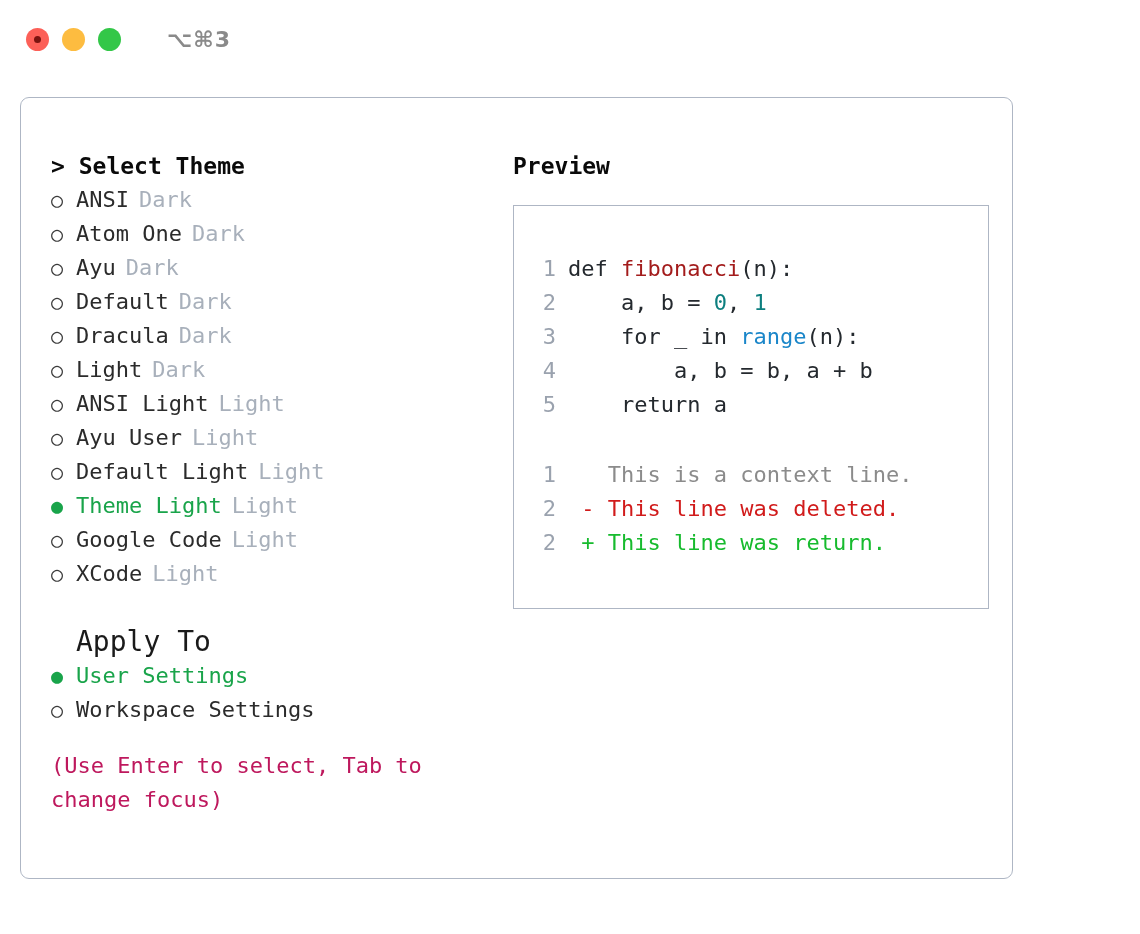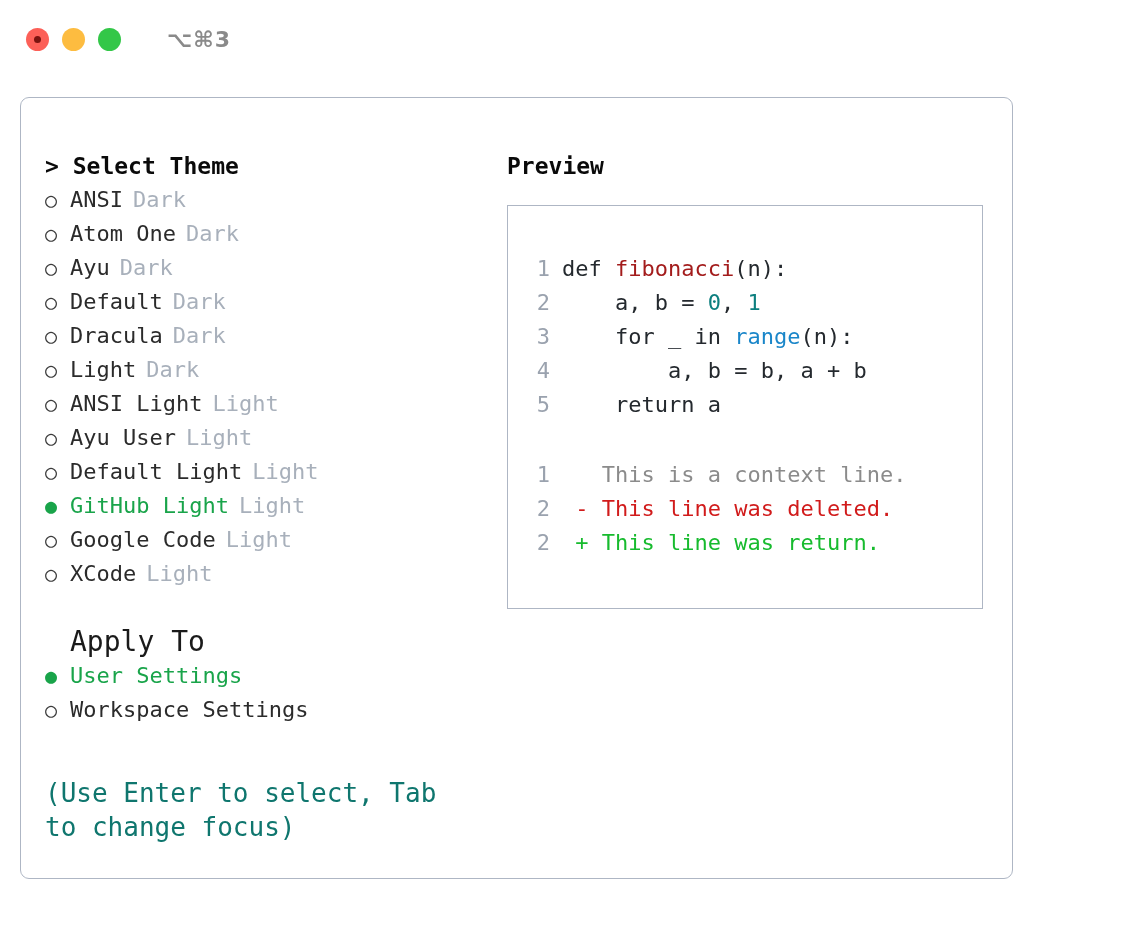--- a/index.html
+++ b/index.html
@@ -74,21 +74,21 @@
     width: 993px;
     height: 782px;
     border: 1.6px solid #aeb6c4;
     border-radius: 9px;
     box-sizing: border-box;
     background: #ffffff;
   }
 
   .columns {
     position: absolute;
-    left: 6px; top: 0;
+    left: 12px; top: 0;
     width: 100%;
     height: 100%;
   }
 
   
   .left-col {
     position: absolute;
     left: 18px;
     top: 51px;
     width: 450px;
@@ -128,23 +128,23 @@
 
   .subheading {
     font-size: 28px;
     color: #1a1a1a;
     line-height: 34px;
     padding-left: 25px;
     white-space: pre;
   }
 
   .hint {
-    margin-top: 49px;
-    color: #0f766e;
-    font-size: 26px;
+    margin-top: 22px;
+    color: #be185d;
+    font-size: 22px;
     line-height: 34px;
     width: 405px;
     white-space: pre-wrap;
   }
 
   
   .right-col {
     position: absolute;
     left: 480px;
     top: 51px;
@@ -214,21 +214,21 @@
         <div class="list" id="theme-list">
             <div class="row"><span class="bullet">○</span><span class="label">ANSI</span><span class="tag">Dark</span></div>
             <div class="row"><span class="bullet">○</span><span class="label">Atom One</span><span class="tag">Dark</span></div>
             <div class="row"><span class="bullet">○</span><span class="label">Ayu</span><span class="tag">Dark</span></div>
             <div class="row"><span class="bullet">○</span><span class="label">Default</span><span class="tag">Dark</span></div>
             <div class="row"><span class="bullet">○</span><span class="label">Dracula</span><span class="tag">Dark</span></div>
             <div class="row"><span class="bullet">○</span><span class="label">Light</span><span class="tag">Dark</span></div>
             <div class="row"><span class="bullet">○</span><span class="label">ANSI Light</span><span class="tag">Light</span></div>
             <div class="row"><span class="bullet">○</span><span class="label">Ayu User</span><span class="tag">Light</span></div>
             <div class="row"><span class="bullet">○</span><span class="label">Default Light</span><span class="tag">Light</span></div>
-            <div class="row selected"><span class="bullet">●</span><span class="label">GitHub Light</span><span class="tag">Light</span></div>
+            <div class="row selected"><span class="bullet">●</span><span class="label">Theme Light</span><span class="tag">Light</span></div>
             <div class="row"><span class="bullet">○</span><span class="label">Google Code</span><span class="tag">Light</span></div>
             <div class="row"><span class="bullet">○</span><span class="label">XCode</span><span class="tag">Light</span></div>
           </div>
 
         <div class="section-gap"></div>
         <div class="subheading">Apply To</div>
         <div class="list" id="apply-list">
             <div class="row selected"><span class="bullet">●</span><span class="label">User Settings</span></div>
             <div class="row"><span class="bullet">○</span><span class="label">Workspace Settings</span></div>
           </div>

